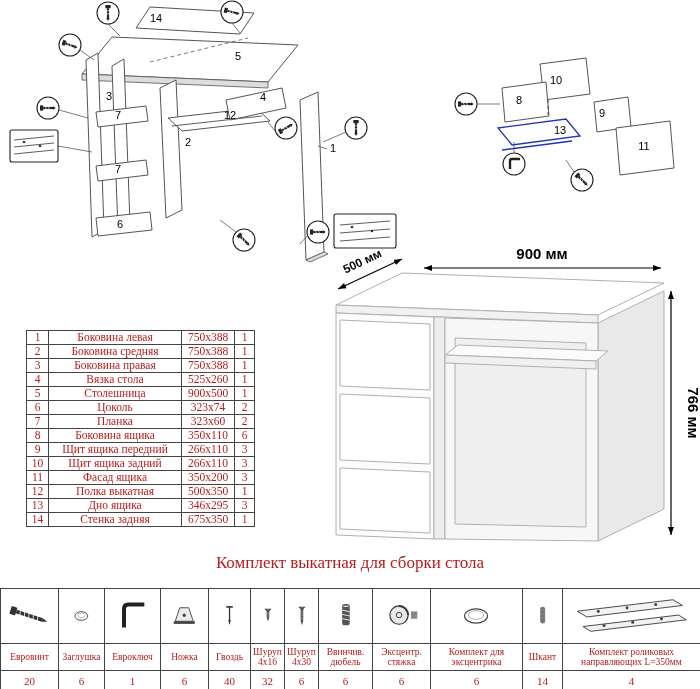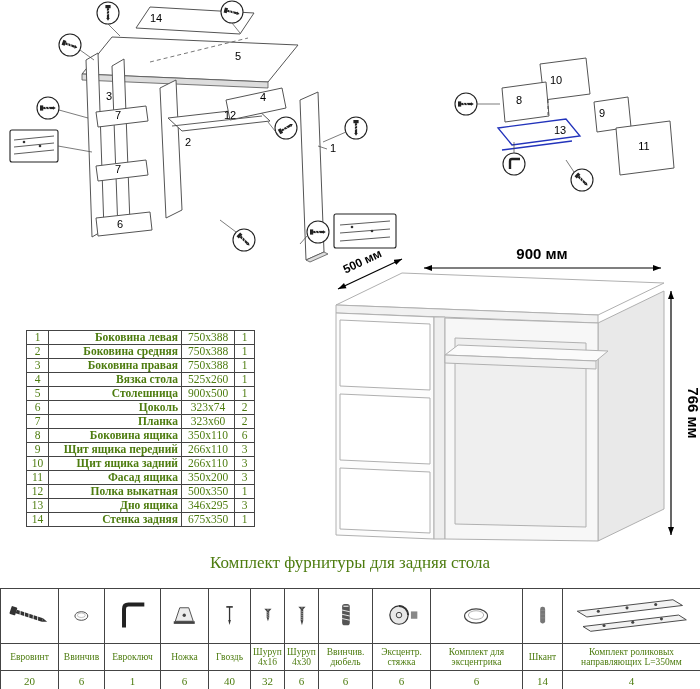--- a/index.html
+++ b/index.html
@@ -1,33 +1,33 @@
 <!DOCTYPE html>
 <html><head>
 <meta charset="utf-8">
 <style>
   html,body {margin:0; padding:0; background:#fff;}
   .page {position:relative; width:700px; height:689px; background:#fff; overflow:hidden;
-         font-family:"Liberation Serif", serif; color:#4d7c0f;}
+         font-family:"Liberation Serif", serif; color:#b91c1c;}
 
   
   #top-svg {position:absolute; left:0; top:0;}
   #top-svg .pnl  {fill:#fff; stroke:#555; stroke-width:1;}
   #top-svg .pnl-e{fill:#ddd; stroke:#555; stroke-width:0.8;}
   #top-svg .ldr  {stroke:#444; stroke-width:0.7;}
   #top-svg .thin {stroke:#333; stroke-width:0.8;}
   #top-svg .co   {fill:#fff; stroke:#222; stroke-width:1.1;}
   #top-svg text.plbl {font:11px "Liberation Sans", sans-serif; fill:#000; text-anchor:middle;}
 
   
   .parts-table {position:absolute; left:26px; top:330px; border-collapse:collapse;
                 font-size:11.5px; line-height:1.02;}
   .parts-table td {border:1px solid #444; padding:0 3px; height:13px; white-space:nowrap;}
   .c-num  {width:15px; text-align:center;}
-  .c-name {width:126px; text-align:right;font-weight:bold;}
+  .c-name {width:126px; text-align:center;}
   .c-size {width:46px; text-align:center;}
   .c-qty  {width:13px; text-align:center;}
 
   
   #desk-svg {position:absolute; left:328px; top:243px;}
   #desk-svg .d {stroke:#b0b0b0; stroke-width:1;}
   #desk-svg .dim     {font:bold 12px "Liberation Sans", sans-serif; fill:#000; text-anchor:middle;}
   #desk-svg .dim-big {font:bold 15px "Liberation Sans", sans-serif; fill:#000; text-anchor:middle;}
   #desk-svg .dl {stroke:#000; stroke-width:1.2;}
 
@@ -308,21 +308,21 @@
 
       <polygon class="d" points="117,112 268,118 280,108 130,102" fill="#fbfbfb"></polygon>
       <polygon class="d" points="117,112 268,118 268,126 117,120" fill="#f0f0f0"></polygon>
 
       <polygon class="d" points="12,77 102,81 102,147 12,143" fill="#ffffff"></polygon>
       <polygon class="d" points="12,151 102,155 102,221 12,217" fill="#ffffff"></polygon>
       <polygon class="d" points="12,225 102,229 102,290 12,286" fill="#ffffff"></polygon>
     </g>
   </svg>
 
-  <div class="hw-title">Комплект фурнитуры для задняя стола</div>
+  <div class="hw-title">Комплект выкатная для сборки стола</div>
 
   <table class="hw-table">
     <colgroup>
       <col style="width:58px">
         <col style="width:46px">
         <col style="width:56px">
         <col style="width:48px">
       <col style="width:42px">
         <col style="width:34px">
         <col style="width:34px">
@@ -432,21 +432,21 @@
               <circle cx="90" cy="11" r="1.6" fill="#444"></circle>
             <polygon points="14,34 114,22 122,27 22,39" fill="#f2f2f2" stroke="#444" stroke-width="1"></polygon>
             <circle cx="36" cy="33" r="1.6" fill="#444"></circle>
               <circle cx="66" cy="29.5" r="1.6" fill="#444"></circle>
               <circle cx="96" cy="26" r="1.6" fill="#444"></circle>
           </svg>
         </td>
       </tr>
       <tr class="hw-name-row">
         <td>Евровинт</td>
-        <td>Ввинчив</td>
+        <td>Заглушка</td>
         <td>Евроключ</td>
         <td>Ножка</td>
         <td>Гвоздь</td>
         <td>Шуруп 4x16</td>
         <td>Шуруп 4x30</td>
         <td>Ввинчив. дюбель</td>
         <td>Эксцентр. стяжка</td>
         <td>Комплект для эксцентрика</td>
         <td>Шкант</td>
         <td>Комплект роликовых направляющих L=350мм</td>

